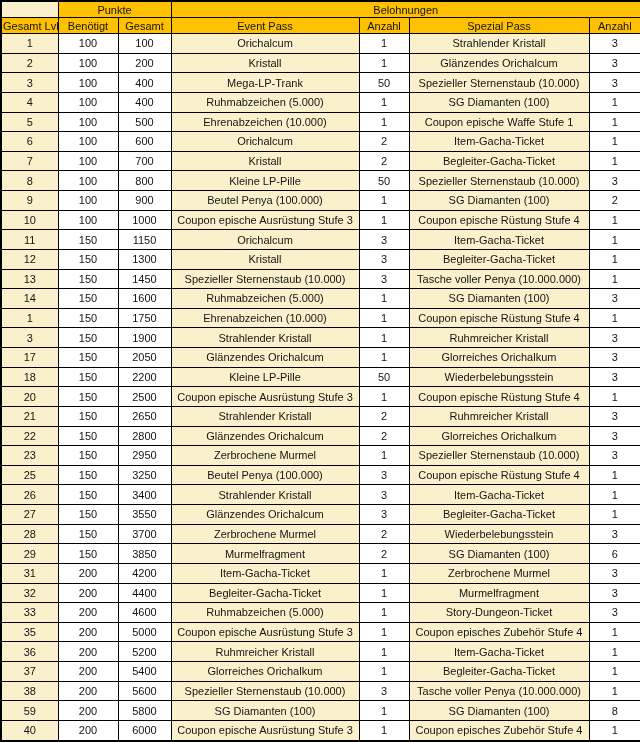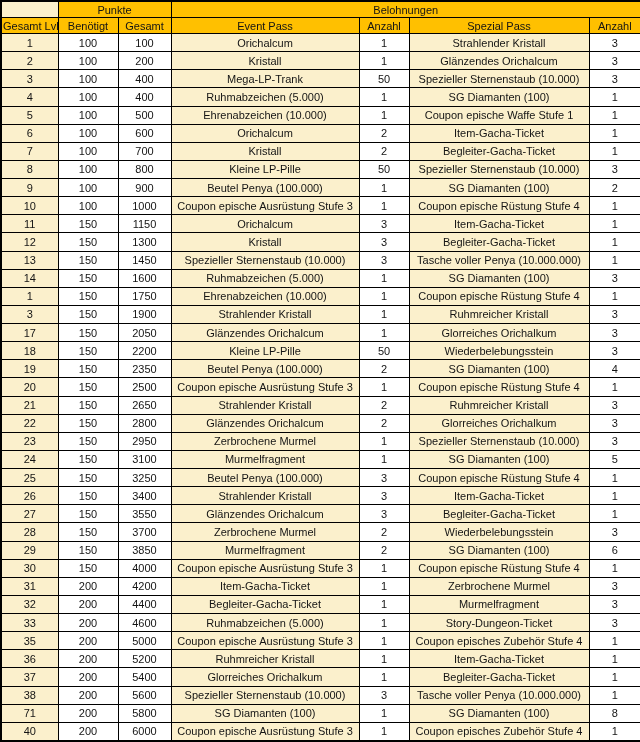--- a/index.html
+++ b/index.html
@@ -214,29 +214,20 @@
       <tr>
         <td class="label">18</td>
         <td class="value">150</td>
         <td class="value">2200</td>
         <td class="label">Kleine LP-Pille</td>
         <td class="value">50</td>
         <td class="label">Wiederbelebungsstein</td>
         <td class="value">3</td>
       </tr>
       <tr>
-        <td class="label">19</td>
-        <td class="value">150</td>
-        <td class="value">2350</td>
-        <td class="label">Beutel Penya (100.000)</td>
-        <td class="value">2</td>
-        <td class="label">SG Diamanten (100)</td>
-        <td class="value">4</td>
-      </tr>
-      <tr>
         <td class="label">20</td>
         <td class="value">150</td>
         <td class="value">2500</td>
         <td class="label">Coupon epische Ausrüstung Stufe 3</td>
         <td class="value">1</td>
         <td class="label">Coupon epische Rüstung Stufe 4</td>
         <td class="value">1</td>
       </tr>
       <tr>
         <td class="label">21</td>
@@ -259,29 +250,20 @@
       <tr>
         <td class="label">23</td>
         <td class="value">150</td>
         <td class="value">2950</td>
         <td class="label">Zerbrochene Murmel</td>
         <td class="value">1</td>
         <td class="label">Spezieller Sternenstaub (10.000)</td>
         <td class="value">3</td>
       </tr>
       <tr>
-        <td class="label">24</td>
-        <td class="value">150</td>
-        <td class="value">3100</td>
-        <td class="label">Murmelfragment</td>
-        <td class="value">1</td>
-        <td class="label">SG Diamanten (100)</td>
-        <td class="value">5</td>
-      </tr>
-      <tr>
         <td class="label">25</td>
         <td class="value">150</td>
         <td class="value">3250</td>
         <td class="label">Beutel Penya (100.000)</td>
         <td class="value">3</td>
         <td class="label">Coupon epische Rüstung Stufe 4</td>
         <td class="value">1</td>
       </tr>
       <tr>
         <td class="label">26</td>
@@ -313,29 +295,20 @@
       <tr>
         <td class="label">29</td>
         <td class="value">150</td>
         <td class="value">3850</td>
         <td class="label">Murmelfragment</td>
         <td class="value">2</td>
         <td class="label">SG Diamanten (100)</td>
         <td class="value">6</td>
       </tr>
       <tr>
-        <td class="label">30</td>
-        <td class="value">150</td>
-        <td class="value">4000</td>
-        <td class="label">Coupon epische Ausrüstung Stufe 3</td>
-        <td class="value">1</td>
-        <td class="label">Coupon epische Rüstung Stufe 4</td>
-        <td class="value">1</td>
-      </tr>
-      <tr>
         <td class="label">31</td>
         <td class="value">200</td>
         <td class="value">4200</td>
         <td class="label">Item-Gacha-Ticket</td>
         <td class="value">1</td>
         <td class="label">Zerbrochene Murmel</td>
         <td class="value">3</td>
       </tr>
       <tr>
         <td class="label">32</td>
@@ -385,21 +358,21 @@
       <tr>
         <td class="label">38</td>
         <td class="value">200</td>
         <td class="value">5600</td>
         <td class="label">Spezieller Sternenstaub (10.000)</td>
         <td class="value">3</td>
         <td class="label">Tasche voller Penya (10.000.000)</td>
         <td class="value">1</td>
       </tr>
       <tr>
-        <td class="label">71</td>
+        <td class="label">59</td>
         <td class="value">200</td>
         <td class="value">5800</td>
         <td class="label">SG Diamanten (100)</td>
         <td class="value">1</td>
         <td class="label">SG Diamanten (100)</td>
         <td class="value">8</td>
       </tr>
       <tr>
         <td class="label">40</td>
         <td class="value">200</td>

